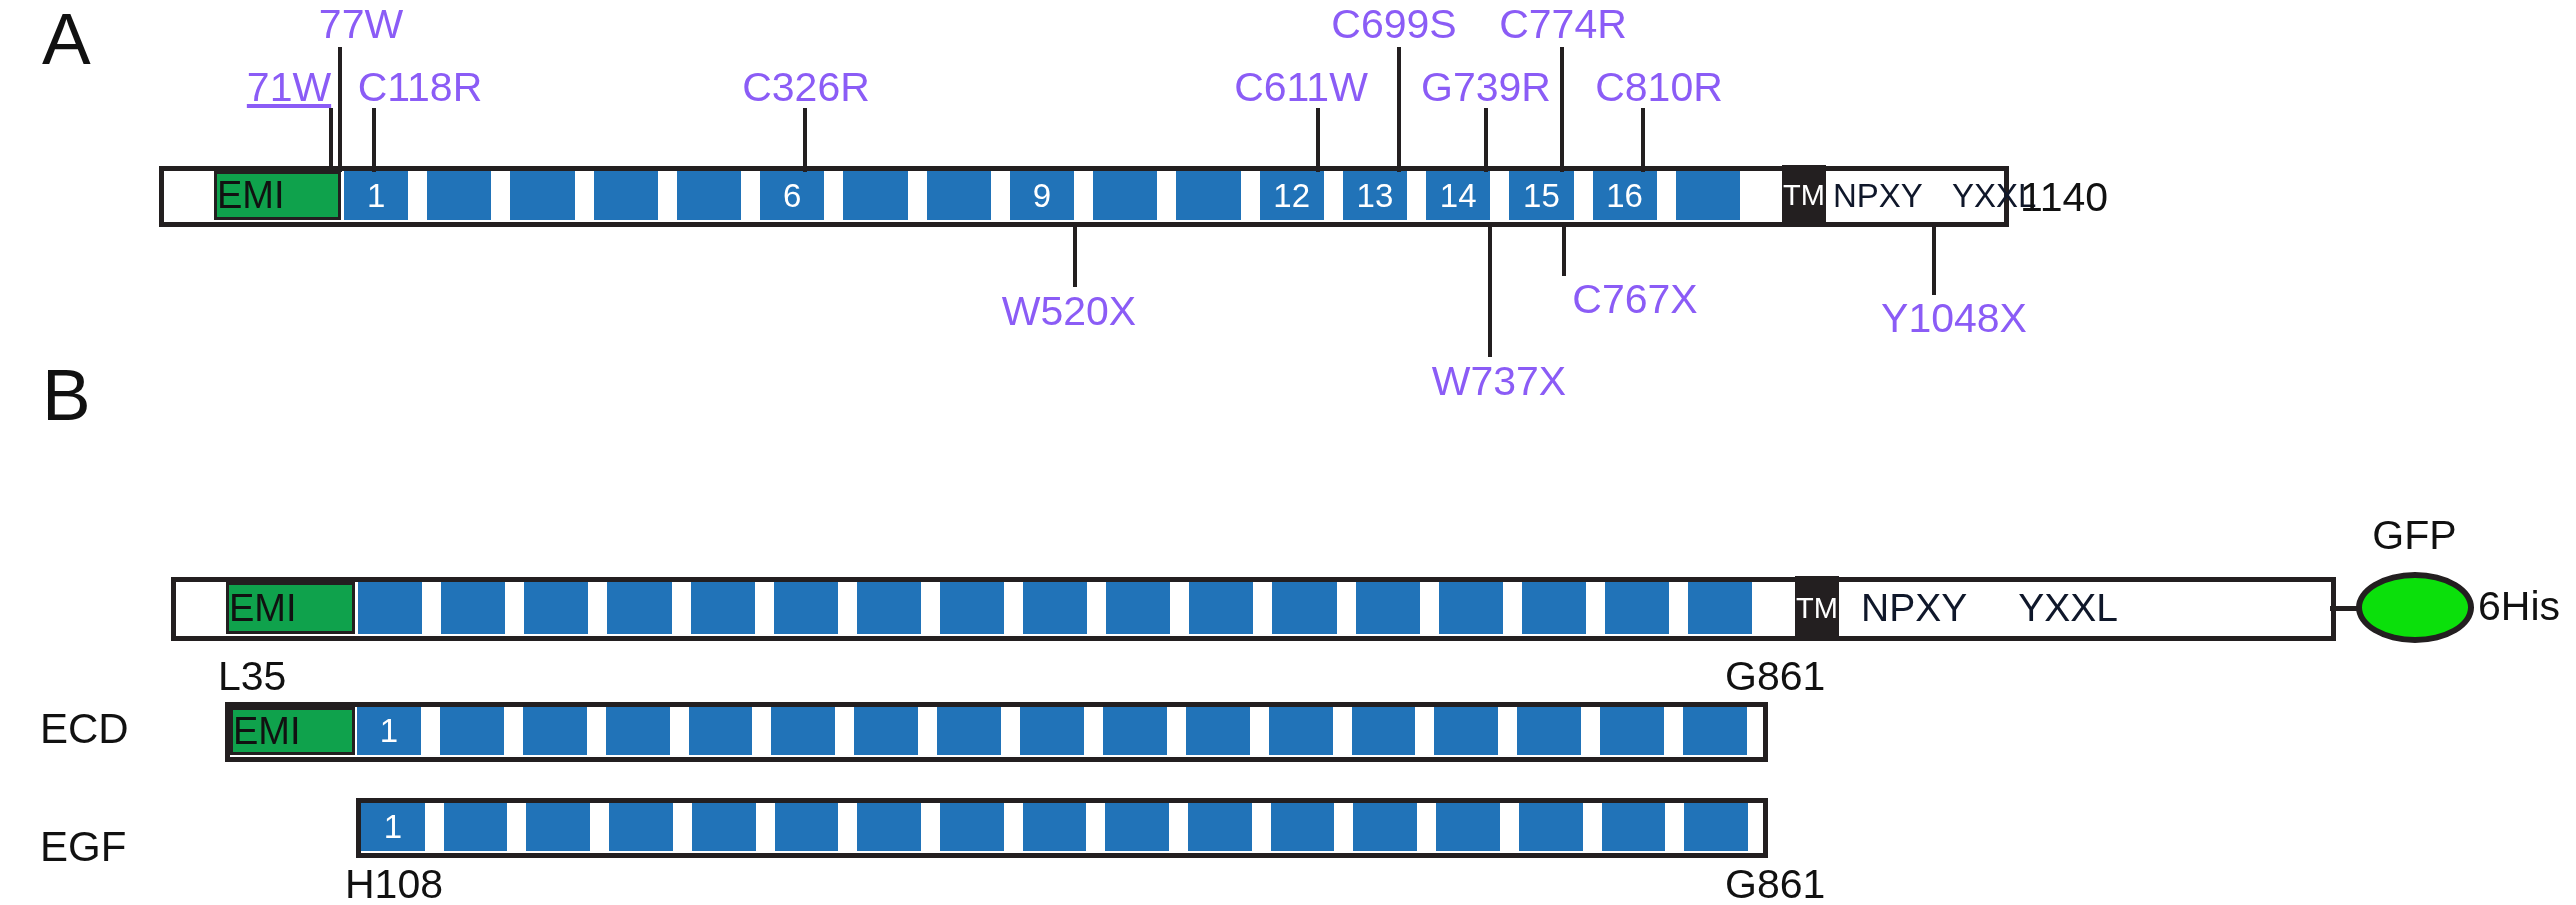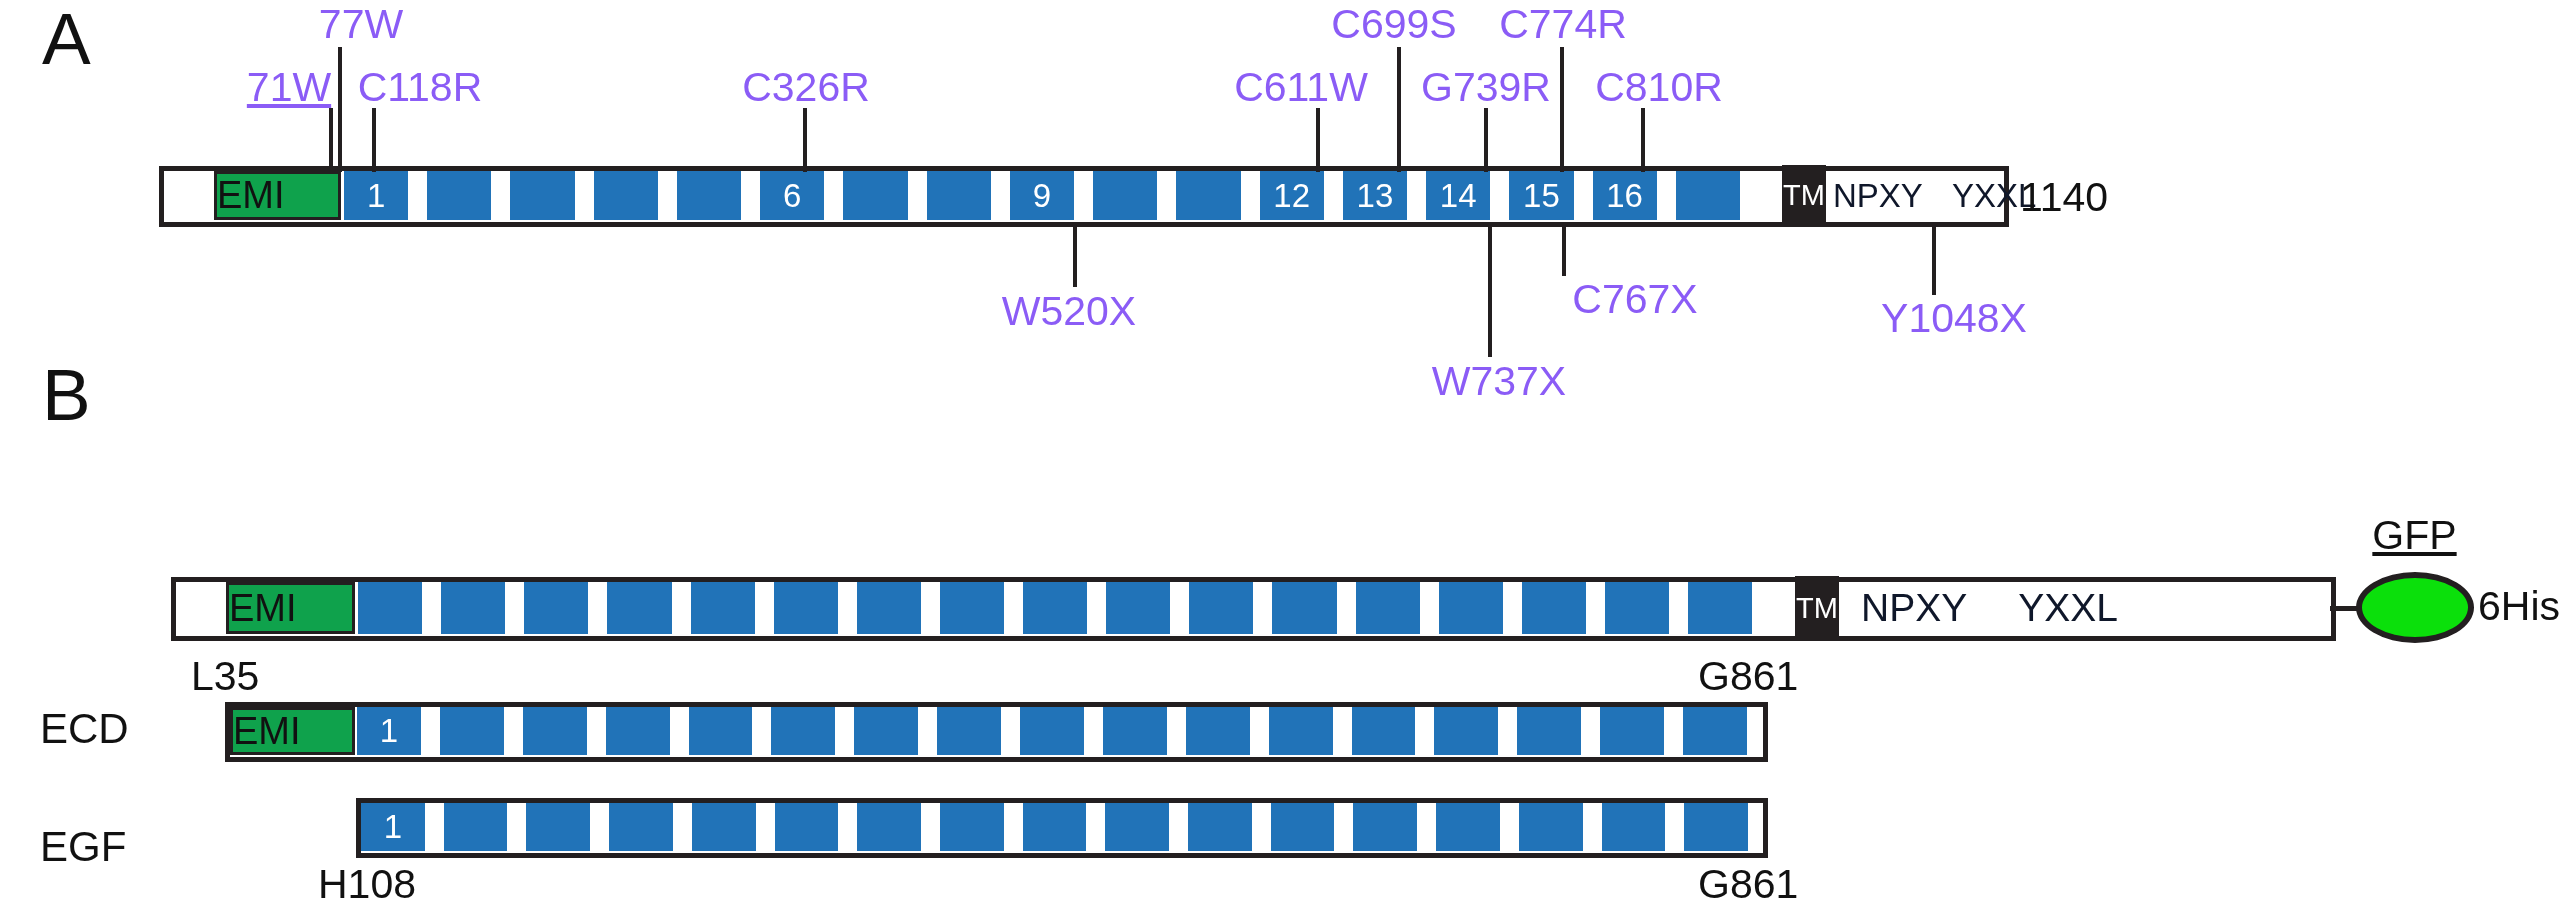--- a/index.html
+++ b/index.html
@@ -23,25 +23,25 @@
   
   .mut-label{position:absolute;width:218px;text-align:center;font-size:41px;line-height:41px;color:#8b5cf6;}
   .mut-upper{top:4.4px;}
   .mut-lower{top:67px;}
   .mut-line{position:absolute;width:4.4px;background:var(--outline,#231F20);}
   .line-upper{top:47px;height:125px;}
   .line-lower{top:108px;height:64px;}
   .len-label{position:absolute;font-size:41px;line-height:41px;color:#111;text-align:right;}
   
   .construct-label{position:absolute;font-size:42px;line-height:42px;color:#111;}
-  .residue-label{position:absolute;font-size:41px;line-height:41px;color:#111;}
+  .residue-label{position:absolute;font-size:41px;line-height:41px;color:#111;margin-left:27px;}
   .gfp-ellipse{position:absolute;left:2356px;top:572px;width:118px;height:71px;border:6.5px solid var(--outline,#231F20);
                border-radius:50%;background:var(--gfp-green,#0BE00B);box-sizing:border-box;}
   .gfp-connector{position:absolute;left:2330px;top:606px;width:29px;height:5.1px;background:var(--outline,#231F20);}
-  .gfp-label{position:absolute;left:2360px;top:515px;width:109px;text-align:center;font-size:41px;line-height:41px;color:#111;text-decoration:underline;}
+  .gfp-label{position:absolute;left:2360px;top:515px;width:109px;text-align:center;font-size:41px;line-height:41px;color:#111;}
   .his-label{position:absolute;left:2478px;top:586px;font-size:41px;line-height:41px;color:#111;}
 </style>
 </head>
 <body>
 
 <div id="canvas">
 
   <div class="panel">
     <div class="panel-letter" style="left:42px;top:1.5px;">A</div>
 

